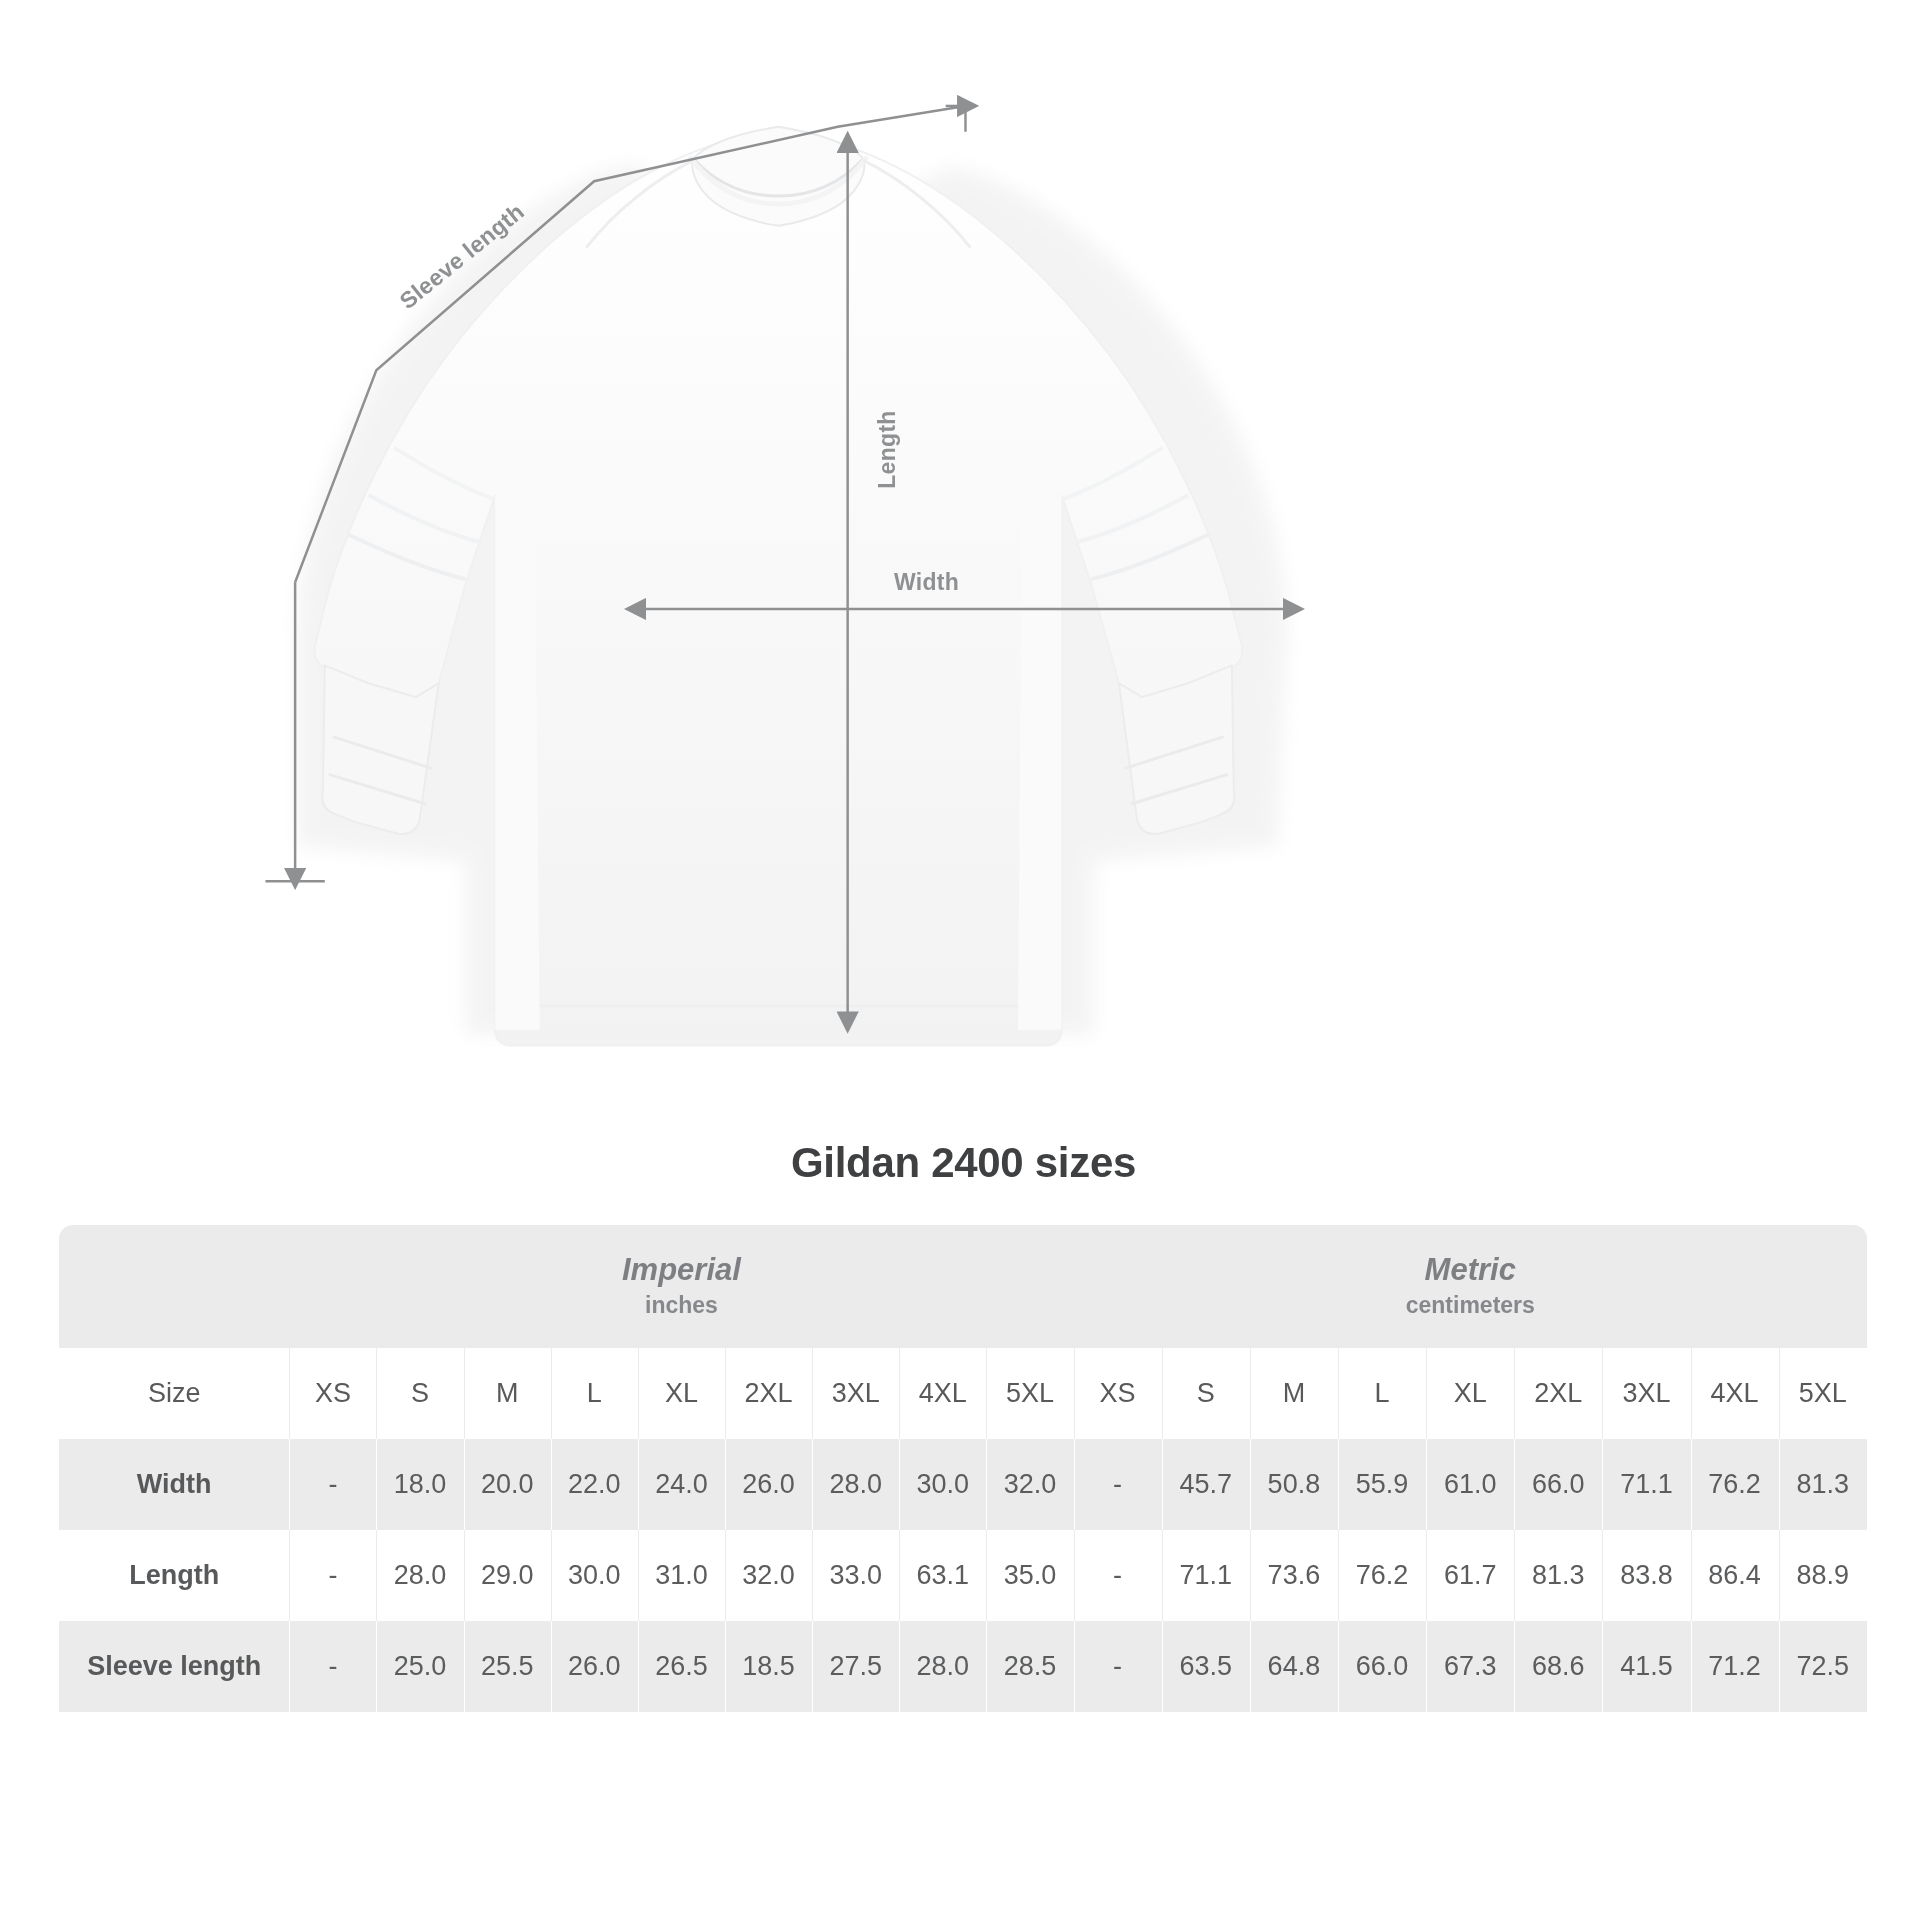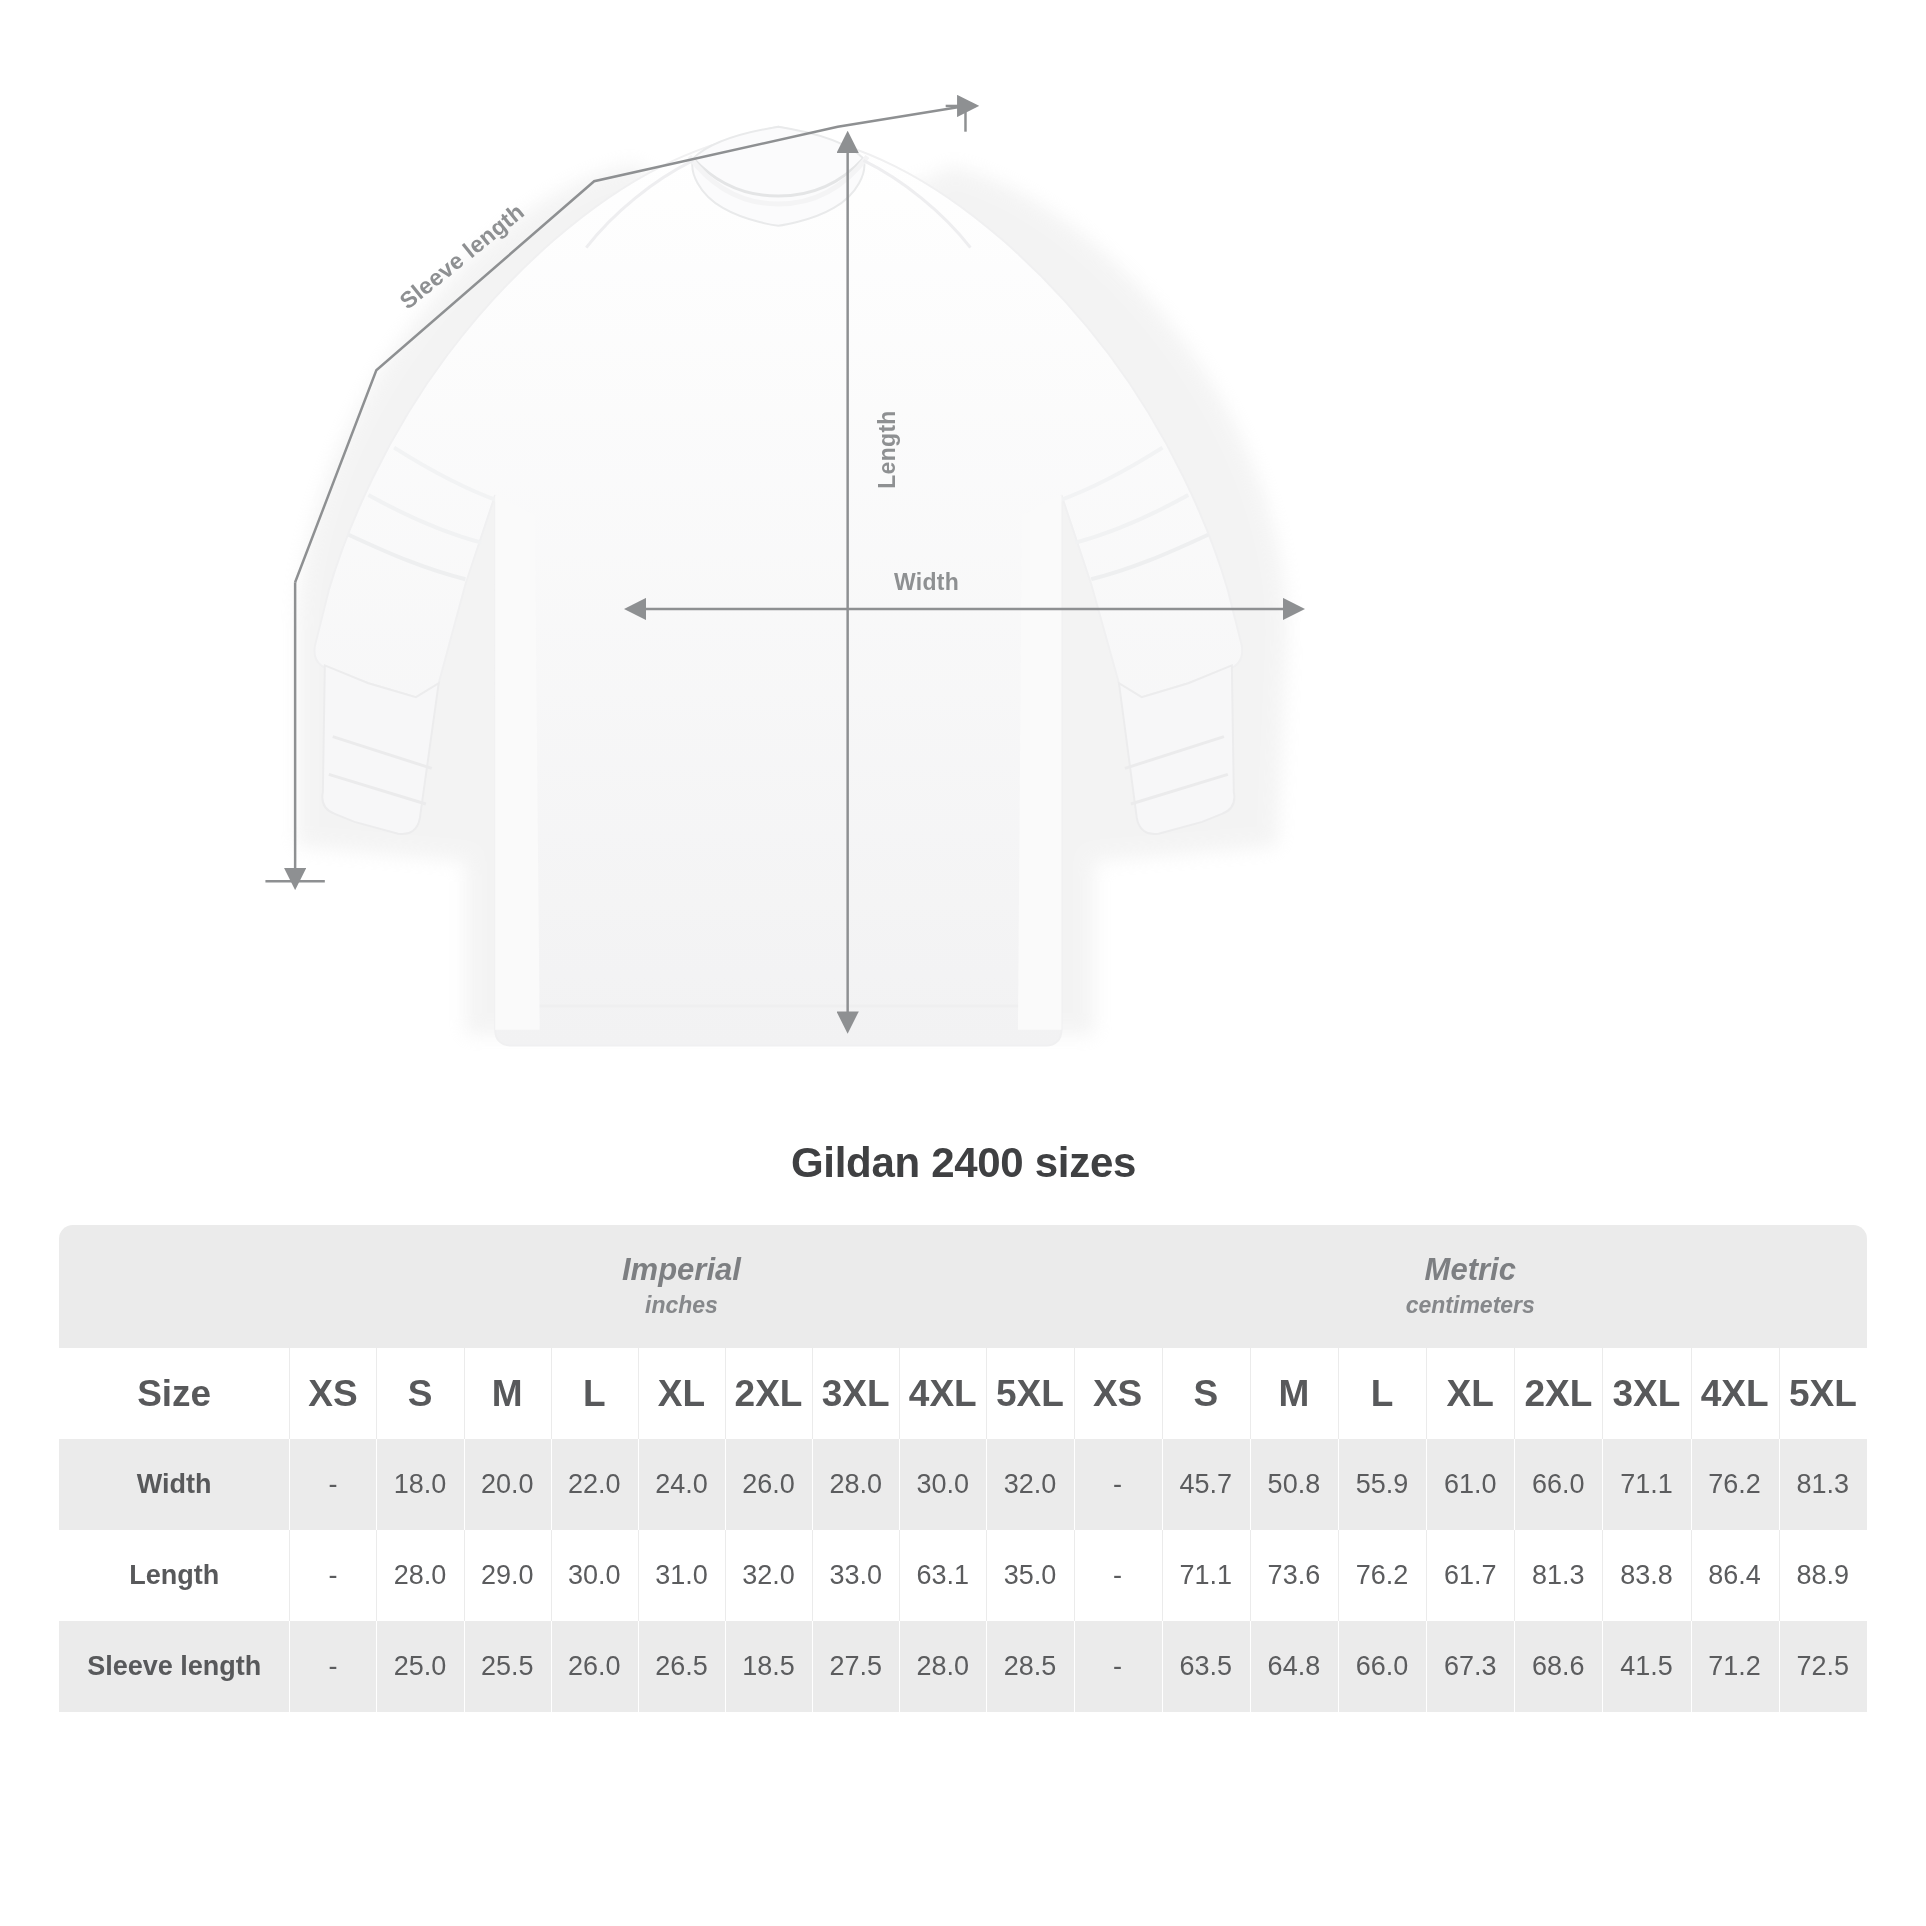--- a/index.html
+++ b/index.html
@@ -92,36 +92,35 @@
     display: block;
     font-size: 31px;
     font-weight: bold;
     font-style: italic;
     color: #7d7f82;
     line-height: 1.18;
   }
   .grp-unit {
     display: block;
     font-size: 23px;
-    font-style: italic;
     color: #86888b;
     line-height: 1.4;
   }
   tr.group-row th.corner-left {
     border-top-left-radius: 14px;
   }
   tr.group-row th.corner-right {
     border-top-right-radius: 14px;
   }
 
   
   tr.head-row th {
     height: 91px;
-    font-size: 37px;
-    font-weight: bold;
+    font-size: 27px;
+    font-weight: normal;
     color: #58595b;
     background: #ffffff;
   }
   tr.head-row th.rowlabel { background: #ffffff; }
 
   
   tr.data-row td {
     height: 91px;
     font-size: 27px;
     background: #ffffff;

